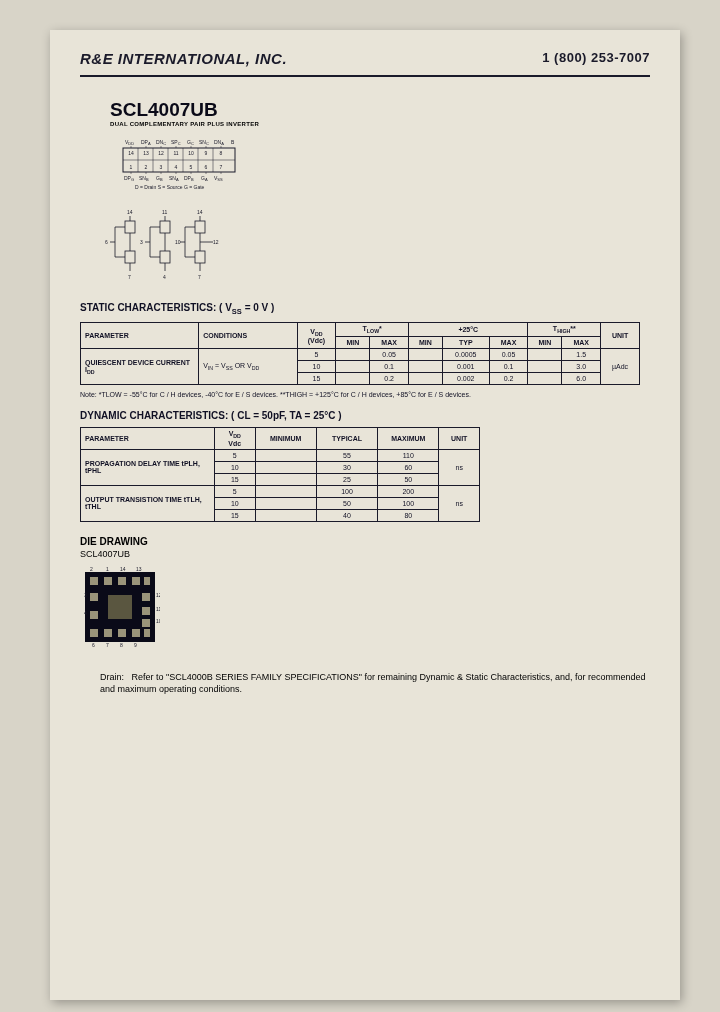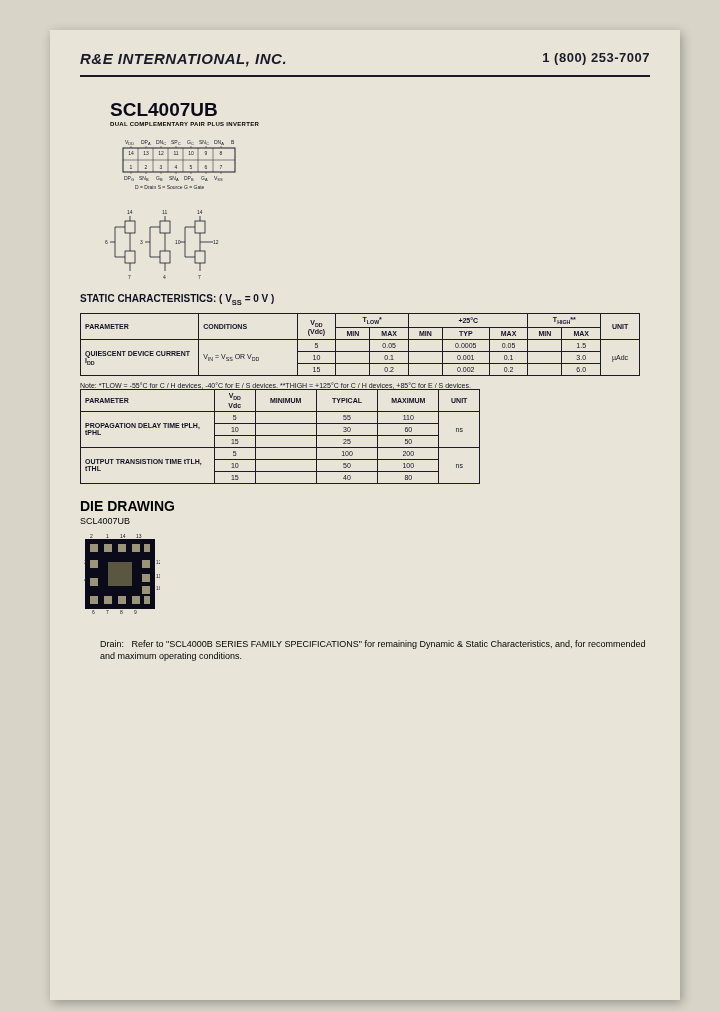--- a/index.html
+++ b/index.html
@@ -61,21 +61,21 @@
     margin-top: 10px;
   }
   .schematic {
     margin-left: 25px;
     margin-top: 10px;
   }
   .section-title {
     font-size: 10px;
     font-weight: bold;
     color: #101024;
-    margin-top: 3px;
+    margin-top: 12px;
     margin-bottom: 6px;
   }
   table {
     border-collapse: collapse;
     font-size: 7px;
     color: #101024;
   }
   td, th {
     border: 1px solid #1a1a2a;
     padding: 2px 4px;
@@ -96,21 +96,21 @@
   }
   .note {
     font-size: 7px;
     margin-top: 6px;
     color: #101024;
   }
   .die-section {
     margin-top: 14px;
   }
   .die-title {
-    font-size: 14px;
+    font-size: 10px;
     font-weight: bold;
   }
   .die-info {
     font-size: 9px;
     margin-top: 2px;
   }
   .die-drawing {
     margin-top: 8px;
   }
   .footnote {
@@ -303,20 +303,21 @@
       <td>0.002</td>
       <td>0.2</td>
       <td></td>
       <td>6.0</td>
     </tr>
   </tbody>
     </table>
 
   <div class="note">Note: *TLOW = -55°C for C / H devices, -40°C for E / S devices. **THIGH = +125°C for C / H devices, +85°C for E / S devices.</div>
 
+  <div class="section-title">DYNAMIC CHARACTERISTICS: ( CL = 50pF, TA = 25°C )</div>
 
   <table style="width:400px">
     <tbody>
         <tr>
       <th class="param-cell" style="width:120px">PARAMETER</th>
       <th style="width:30px"><span>V</span><span class="sub">DD</span><br><span>Vdc</span></th>
       <th style="width:50px">MINIMUM</th>
       <th style="width:50px">TYPICAL</th>
       <th style="width:50px">MAXIMUM</th>
       <th style="width:30px">UNIT</th>

